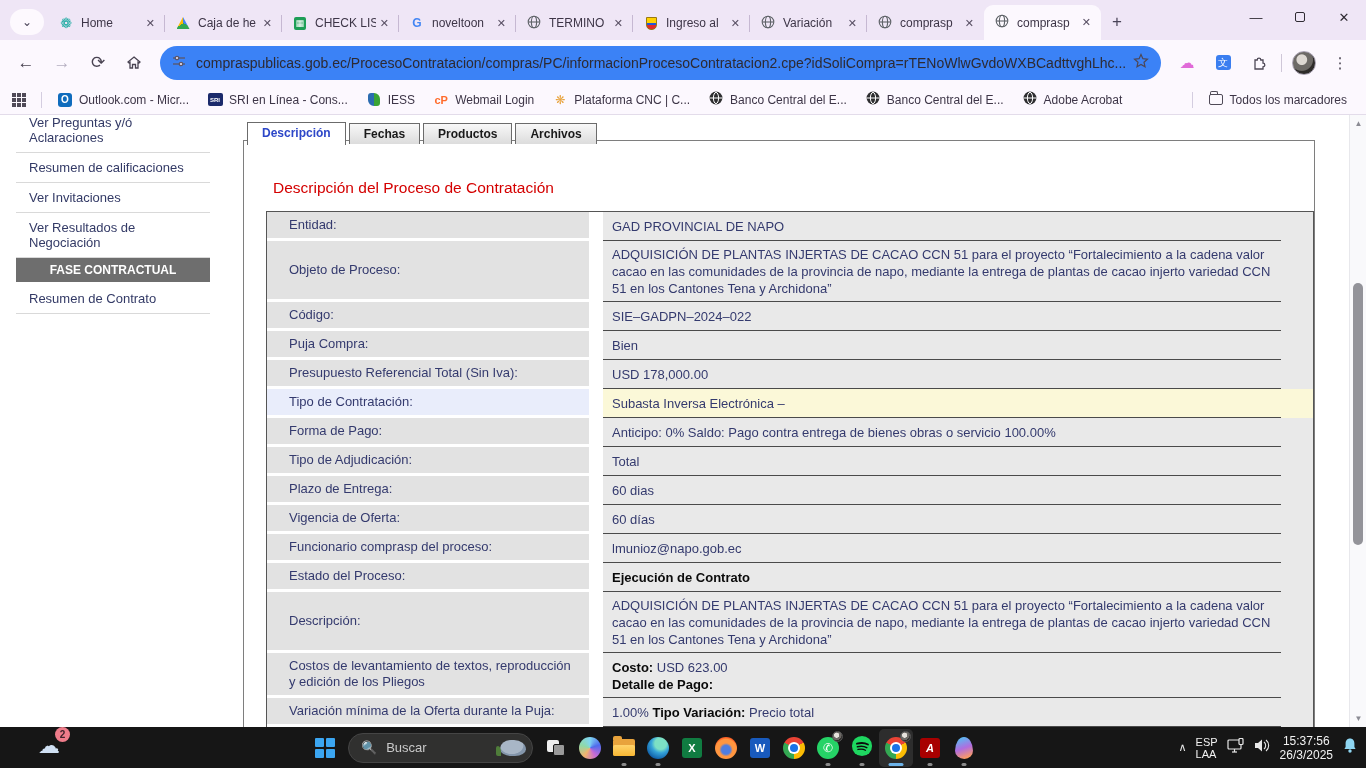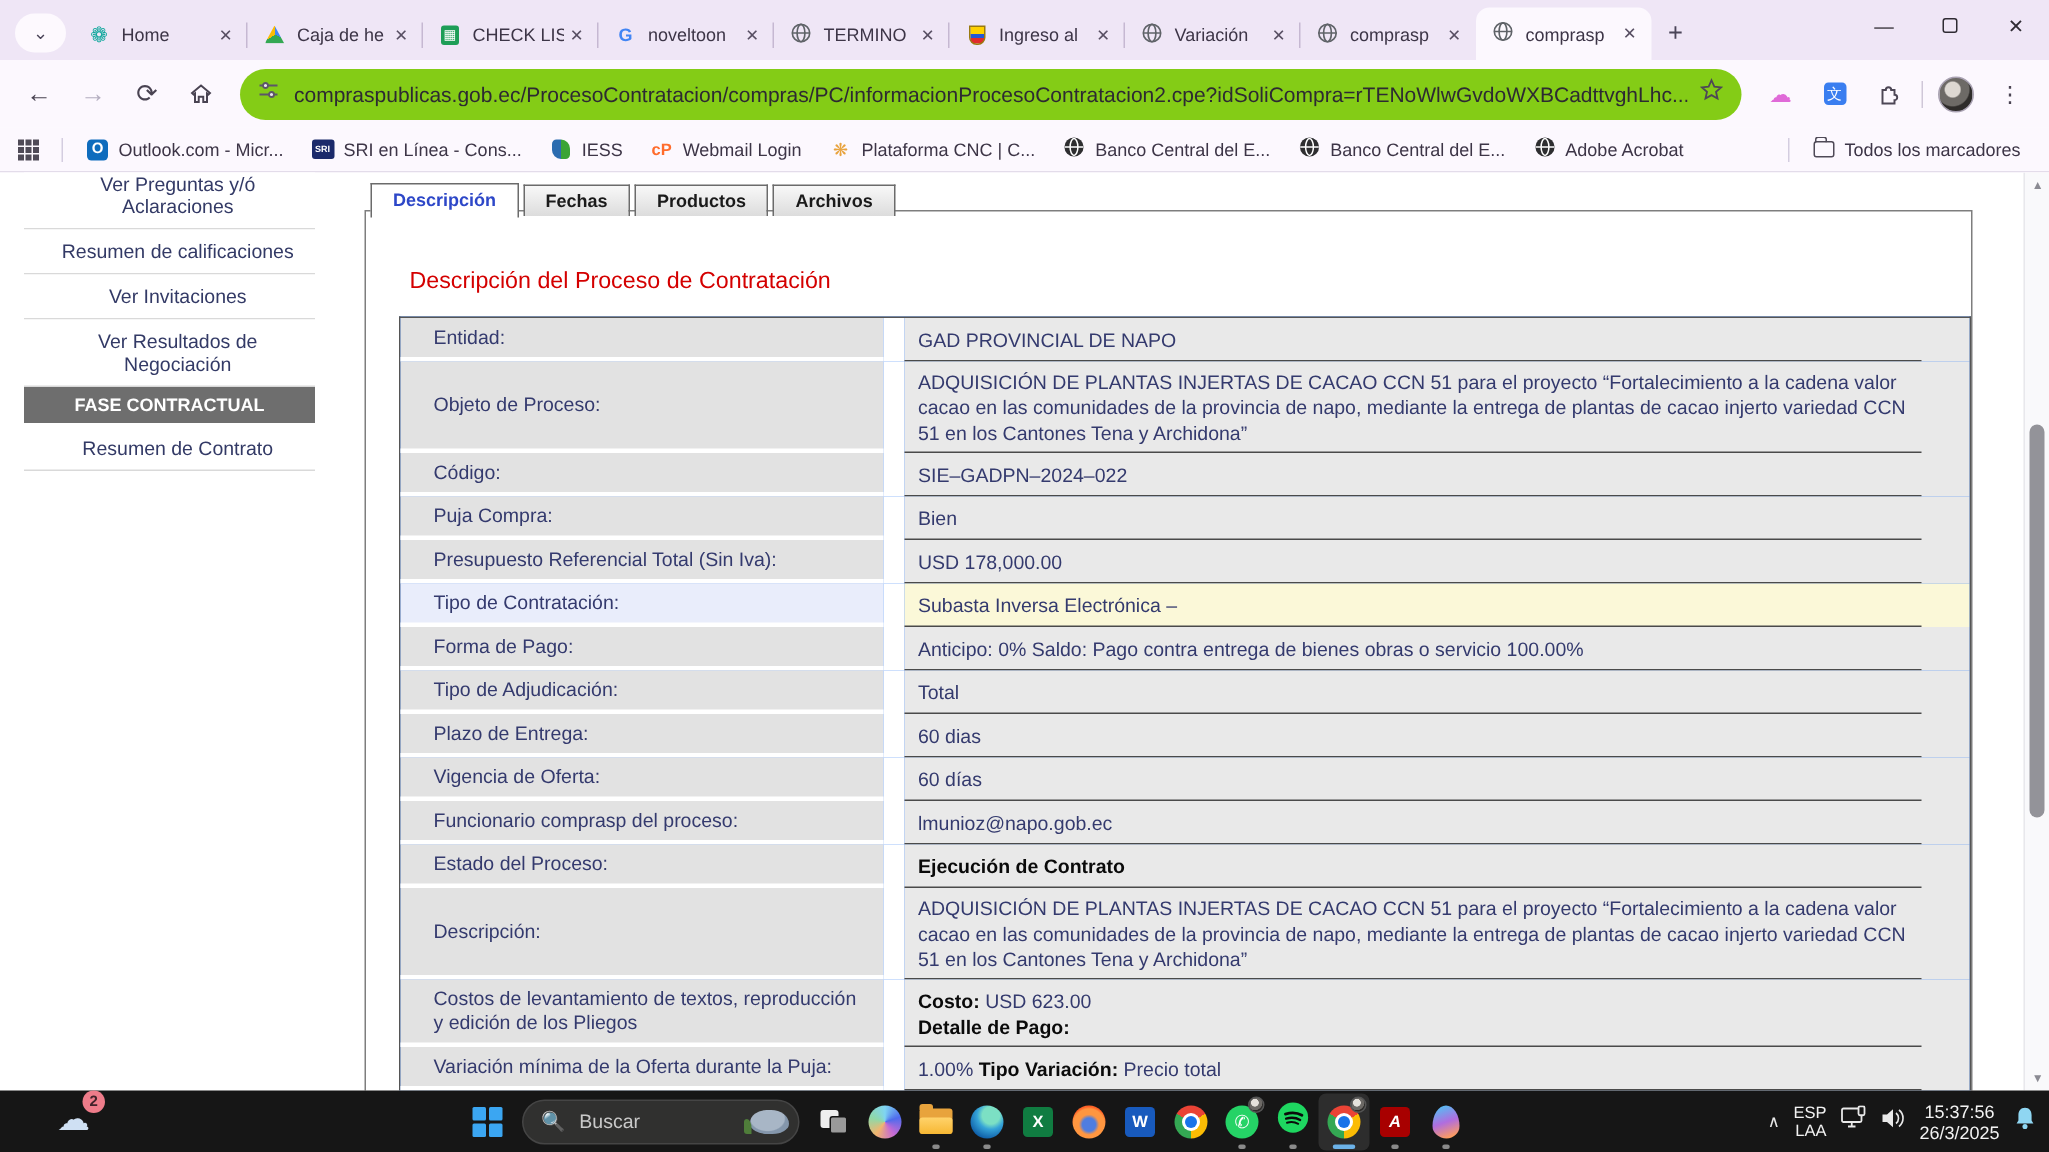--- a/index.html
+++ b/index.html
@@ -17,21 +17,21 @@
   .btab .divider { position:absolute; left:-1px; top:9px; height:17px; width:1px; background:#c6b8d2; }
   .newtab { width:28px; height:28px; margin:0 0 4px 2px; display:flex; align-items:center; justify-content:center; font-size:17px; color:#4a4458; flex:none; }
   .wincontrols { position:absolute; right:0; top:0; height:34px; display:flex; align-items:center; }
   .wc { width:44px; height:34px; display:flex; align-items:center; justify-content:center; color:#2f2b33; font-size:13px; }
   .wc .maxbox { width:10px; height:10px; border:1.4px solid #2f2b33; border-radius:2px; }
 
   
   .toolbar { height:45px; background:#fcf8fe; display:flex; align-items:center; padding:0 8px; }
   .navbtn { width:32px; height:32px; display:flex; align-items:center; justify-content:center; font-size:17px; color:#494352; flex:none; margin:0 2px; }
   .navbtn.dim { color:#b4aec0; }
-  .omnibox { flex:1; height:34px; margin:0 8px; background:#84cc16; border-radius:17px; display:flex; align-items:center; padding:0 12px; min-width:0; }
+  .omnibox { flex:1; height:34px; margin:0 8px; background:#3b82f6; border-radius:17px; display:flex; align-items:center; padding:0 12px; min-width:0; }
   .omni-url { flex:1; font-size:14px; color:#2d2a32; white-space:nowrap; overflow:hidden; margin-left:10px; }
   .omni-star { flex:none; margin-left:8px; }
   .toolicons { display:flex; align-items:center; flex:none; }
   .toolico { width:30px; height:30px; display:flex; align-items:center; justify-content:center; margin:0 3px; flex:none; }
   .tsep { width:1px; height:18px; background:#cfc7d8; margin:0 4px; }
   .avatar { width:24px; height:24px; border-radius:50%; background:radial-gradient(circle at 40% 35%, #ddd8d2 0 25%, #6d6a66 30% 55%, #2e2c2a 60%); border:1px solid #a9a2b2; }
   .dots3 { color:#494352; font-size:15px; letter-spacing:0; }
 
   
   .bookmarks { height:30px; background:#fcf8fe; display:flex; align-items:center; padding:0 10px; border-bottom:1px solid #e3dcea; }
@@ -42,21 +42,21 @@
   .appsgrid { width:14px; height:14px; display:grid; grid-template-columns:4px 4px 4px; grid-template-rows:4px 4px 4px; gap:1px; }
   .appsgrid i { background:#4f4a57; }
   .folderico { width:14px; height:11px; border:1.4px solid #4f4a57; border-radius:2px; position:relative; }
   .folderico:before { content:""; position:absolute; top:-4px; left:0; width:6px; height:3px; border:1.4px solid #4f4a57; border-bottom:none; border-radius:2px 2px 0 0; }
 
   
   .page { position:relative; height:612px; background:#fff; overflow:hidden; }
 
   .sidebar { position:absolute; left:16px; top:-7px; width:194px; }
   .sb-header { background:#6e6e6e; color:#fff; font-weight:bold; font-size:12px; text-align:center; padding:5px 0; border-bottom:2px solid #fff; }
-  .sb-item { background:#fff; color:#333a66; font-size:13px; padding:7px 2px 7px 13px; border-bottom:1px solid #d9d9d9;text-align:center; }
+  .sb-item { background:#fff; color:#333a66; font-size:13px; padding:7px 2px 7px 13px; border-bottom:1px solid #d9d9d9; }
 
   .panel { position:absolute; left:243px; top:25px; width:1072px; height:700px; background:#fff; border:1px solid #7e7e7e; }
   .ptabs { position:absolute; left:247px; top:6px; display:flex; align-items:flex-end; z-index:3; }
   .ptab { font-size:12px; font-weight:bold; color:#1a1a1a; background:linear-gradient(#f8f8f8,#dcdcdc); border:1px solid #6b6b6b; border-bottom:none; padding:3px 14px 3px 14px; margin-right:3px; }
   .ptab.active { background:#fff; color:#2d47c8; padding-bottom:5px; position:relative; top:1px; }
 
   .panel-title { margin:38px 0 14px 29px; color:#d40000; font-size:15.5px; }
 
   .proc-table { margin-left:22px; width:1048px; border:1px solid #555; border-bottom:none; background:#3b82f6; }
   .prow { display:flex; }
@@ -106,21 +106,21 @@
   .excel { background:#107c41; }
   .word { background:#185abd; }
   .acrobat { background:#a80000; color:#fff; font-style:italic; }
   .firefox { width:22px; height:22px; border-radius:50%; background:radial-gradient(circle at 50% 58%, #4f7de0 0 26%, #ff9640 40% 62%, #ff5c24 72%, #ffbd4f 92%); }
   .chromeicon { position:relative; width:22px; height:22px; border-radius:50%; background:conic-gradient(from -60deg, #ea4335 0 120deg, #fbbc04 0 240deg, #34a853 0 360deg); }
   .chromeicon:before { content:""; position:absolute; inset:5px; background:#fff; border-radius:50%; }
   .chromeicon:after { content:""; position:absolute; inset:7px; background:#1a73e8; border-radius:50%; }
   .whatsapp { width:22px; height:22px; border-radius:50%; background:#25d366; color:#fff; font-size:12px; display:flex; align-items:center; justify-content:center; }
   .flameapp { width:18px; height:22px; background:linear-gradient(160deg,#59b9f2 10%, #b06ddf 50%, #ff9d5c 90%); border-radius:50% 50% 48% 52% / 62% 62% 38% 38%; }
   .tb-right { position:absolute; right:8px; top:0; height:41px; display:flex; align-items:center; gap:9px; }
-  .lang { font-size:11px; line-height:12px; text-align:right; color:#f2f2f2; }
+  .lang { font-size:11px; line-height:12px; text-align:left; color:#f2f2f2; }
   .clock { font-size:12px; line-height:14px; text-align:center; color:#f2f2f2; }
   .chev { color:#e8e8e8; font-size:11px; }
 
   .gglobe { display:inline-block; }
 </style>
 </head>
 <body>
 
 <div class="tabstrip">
   <div class="tabsearch">

